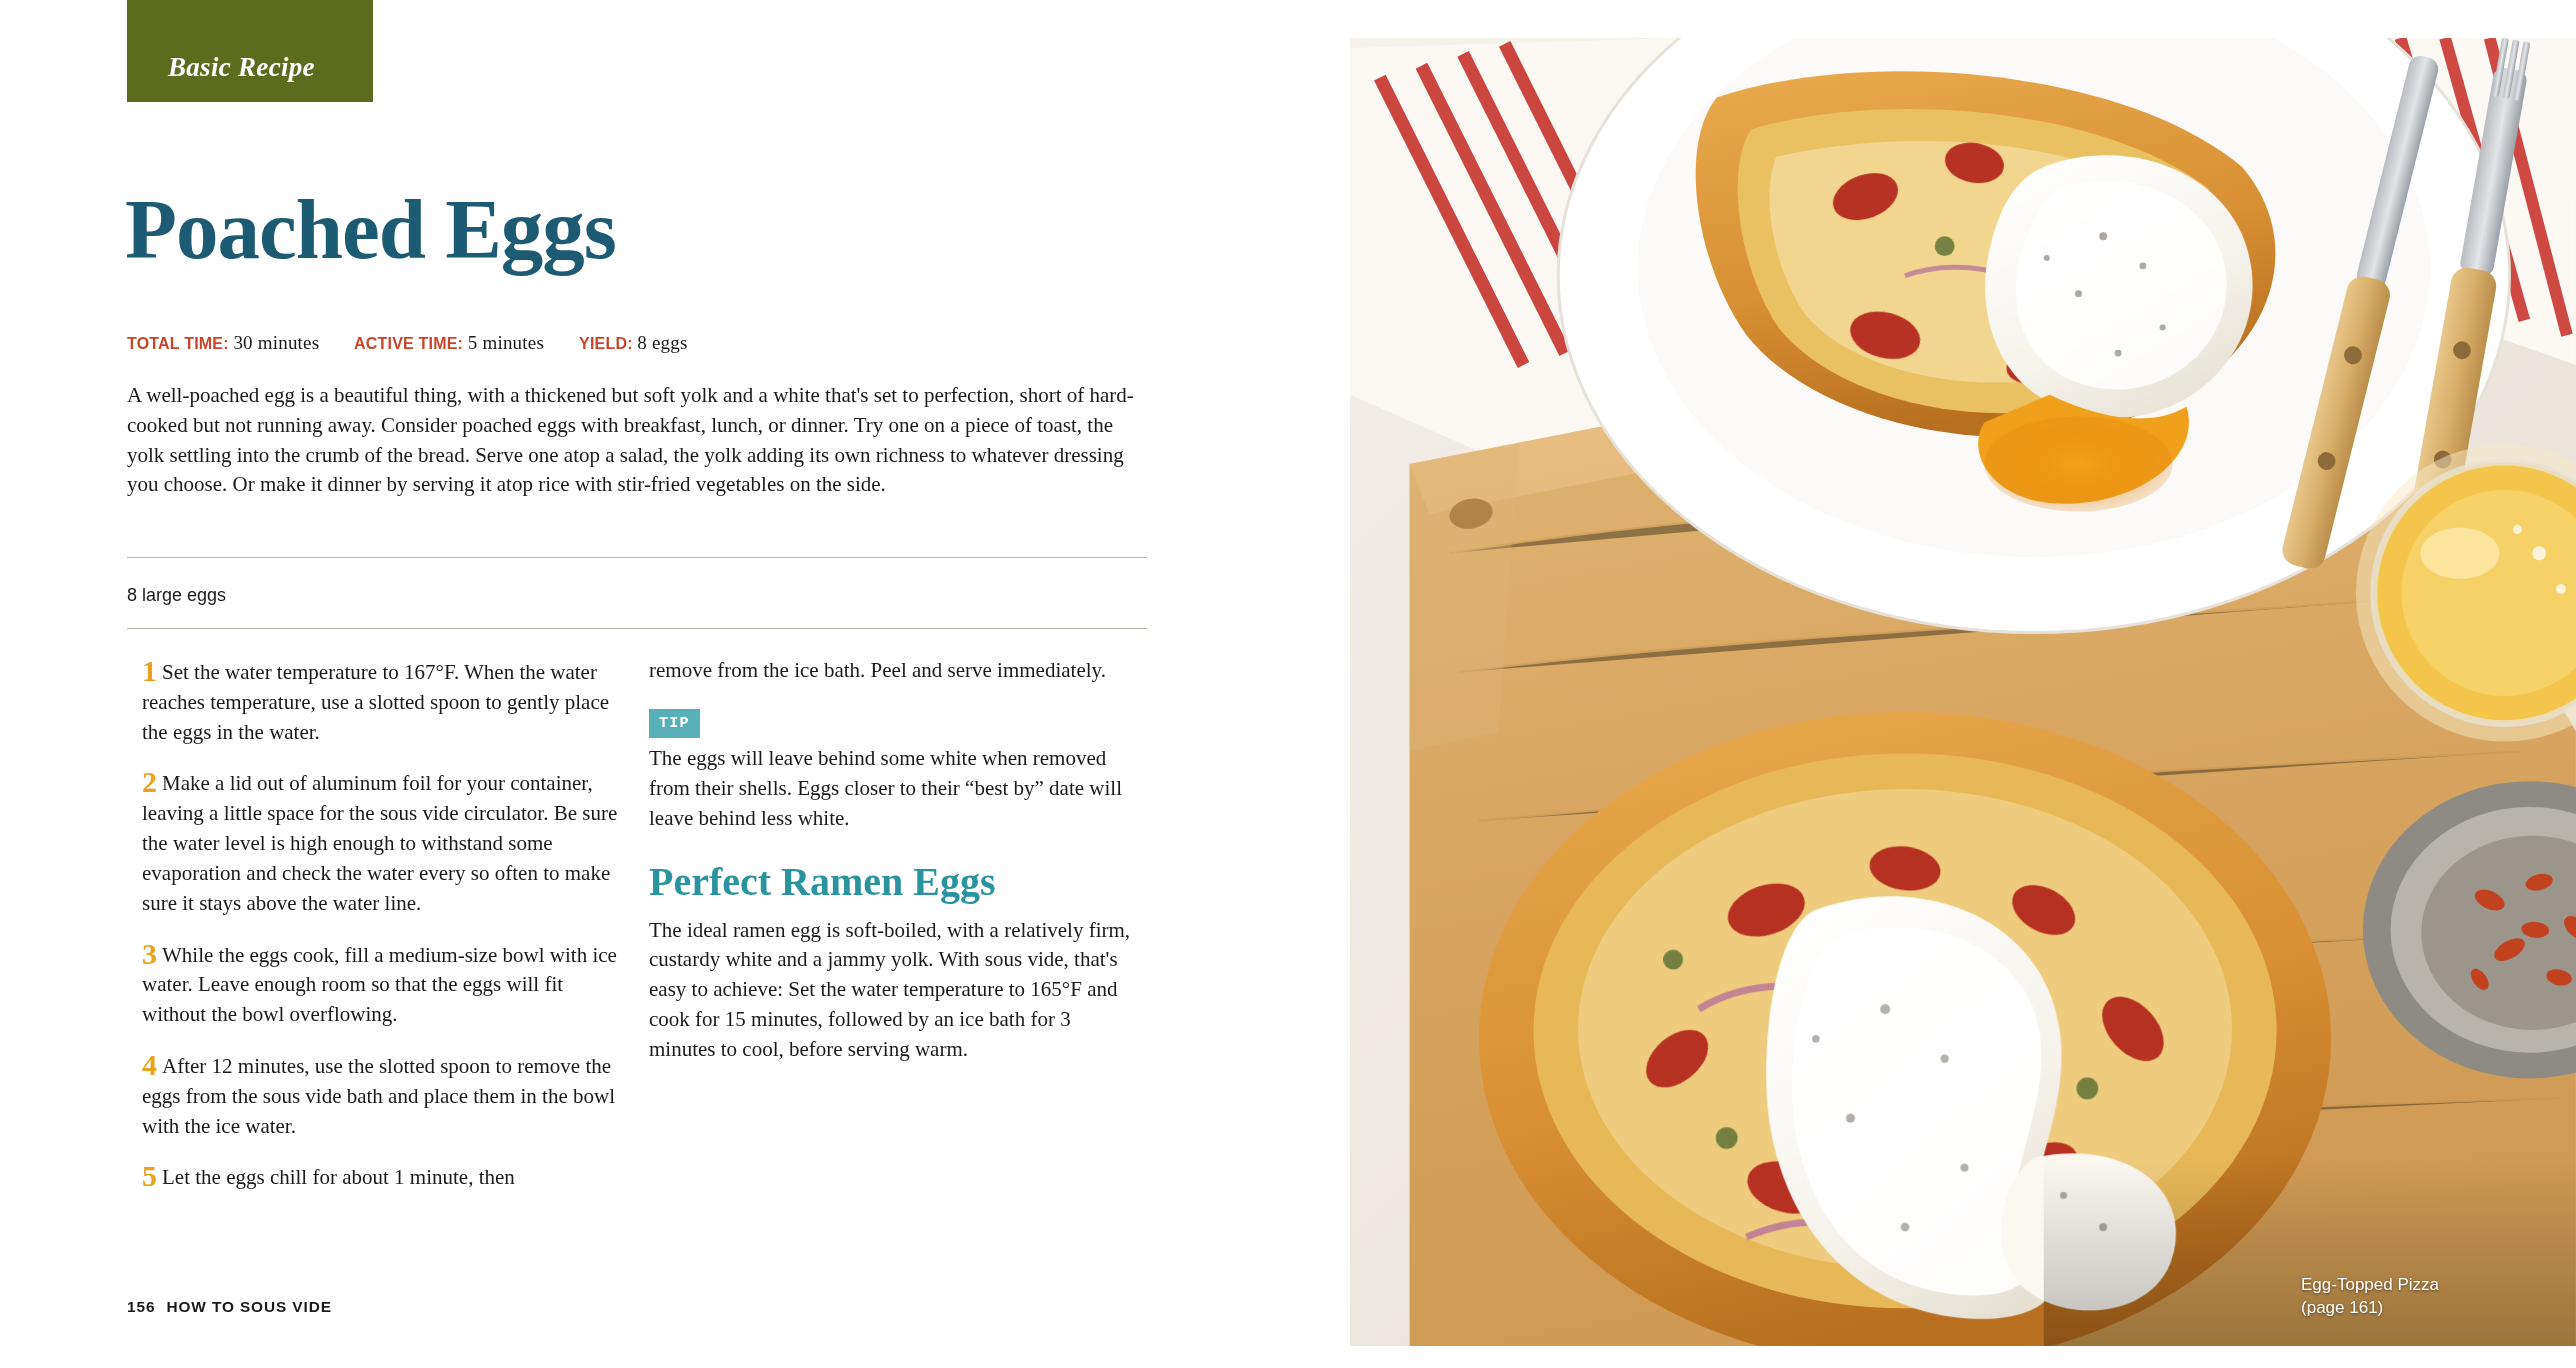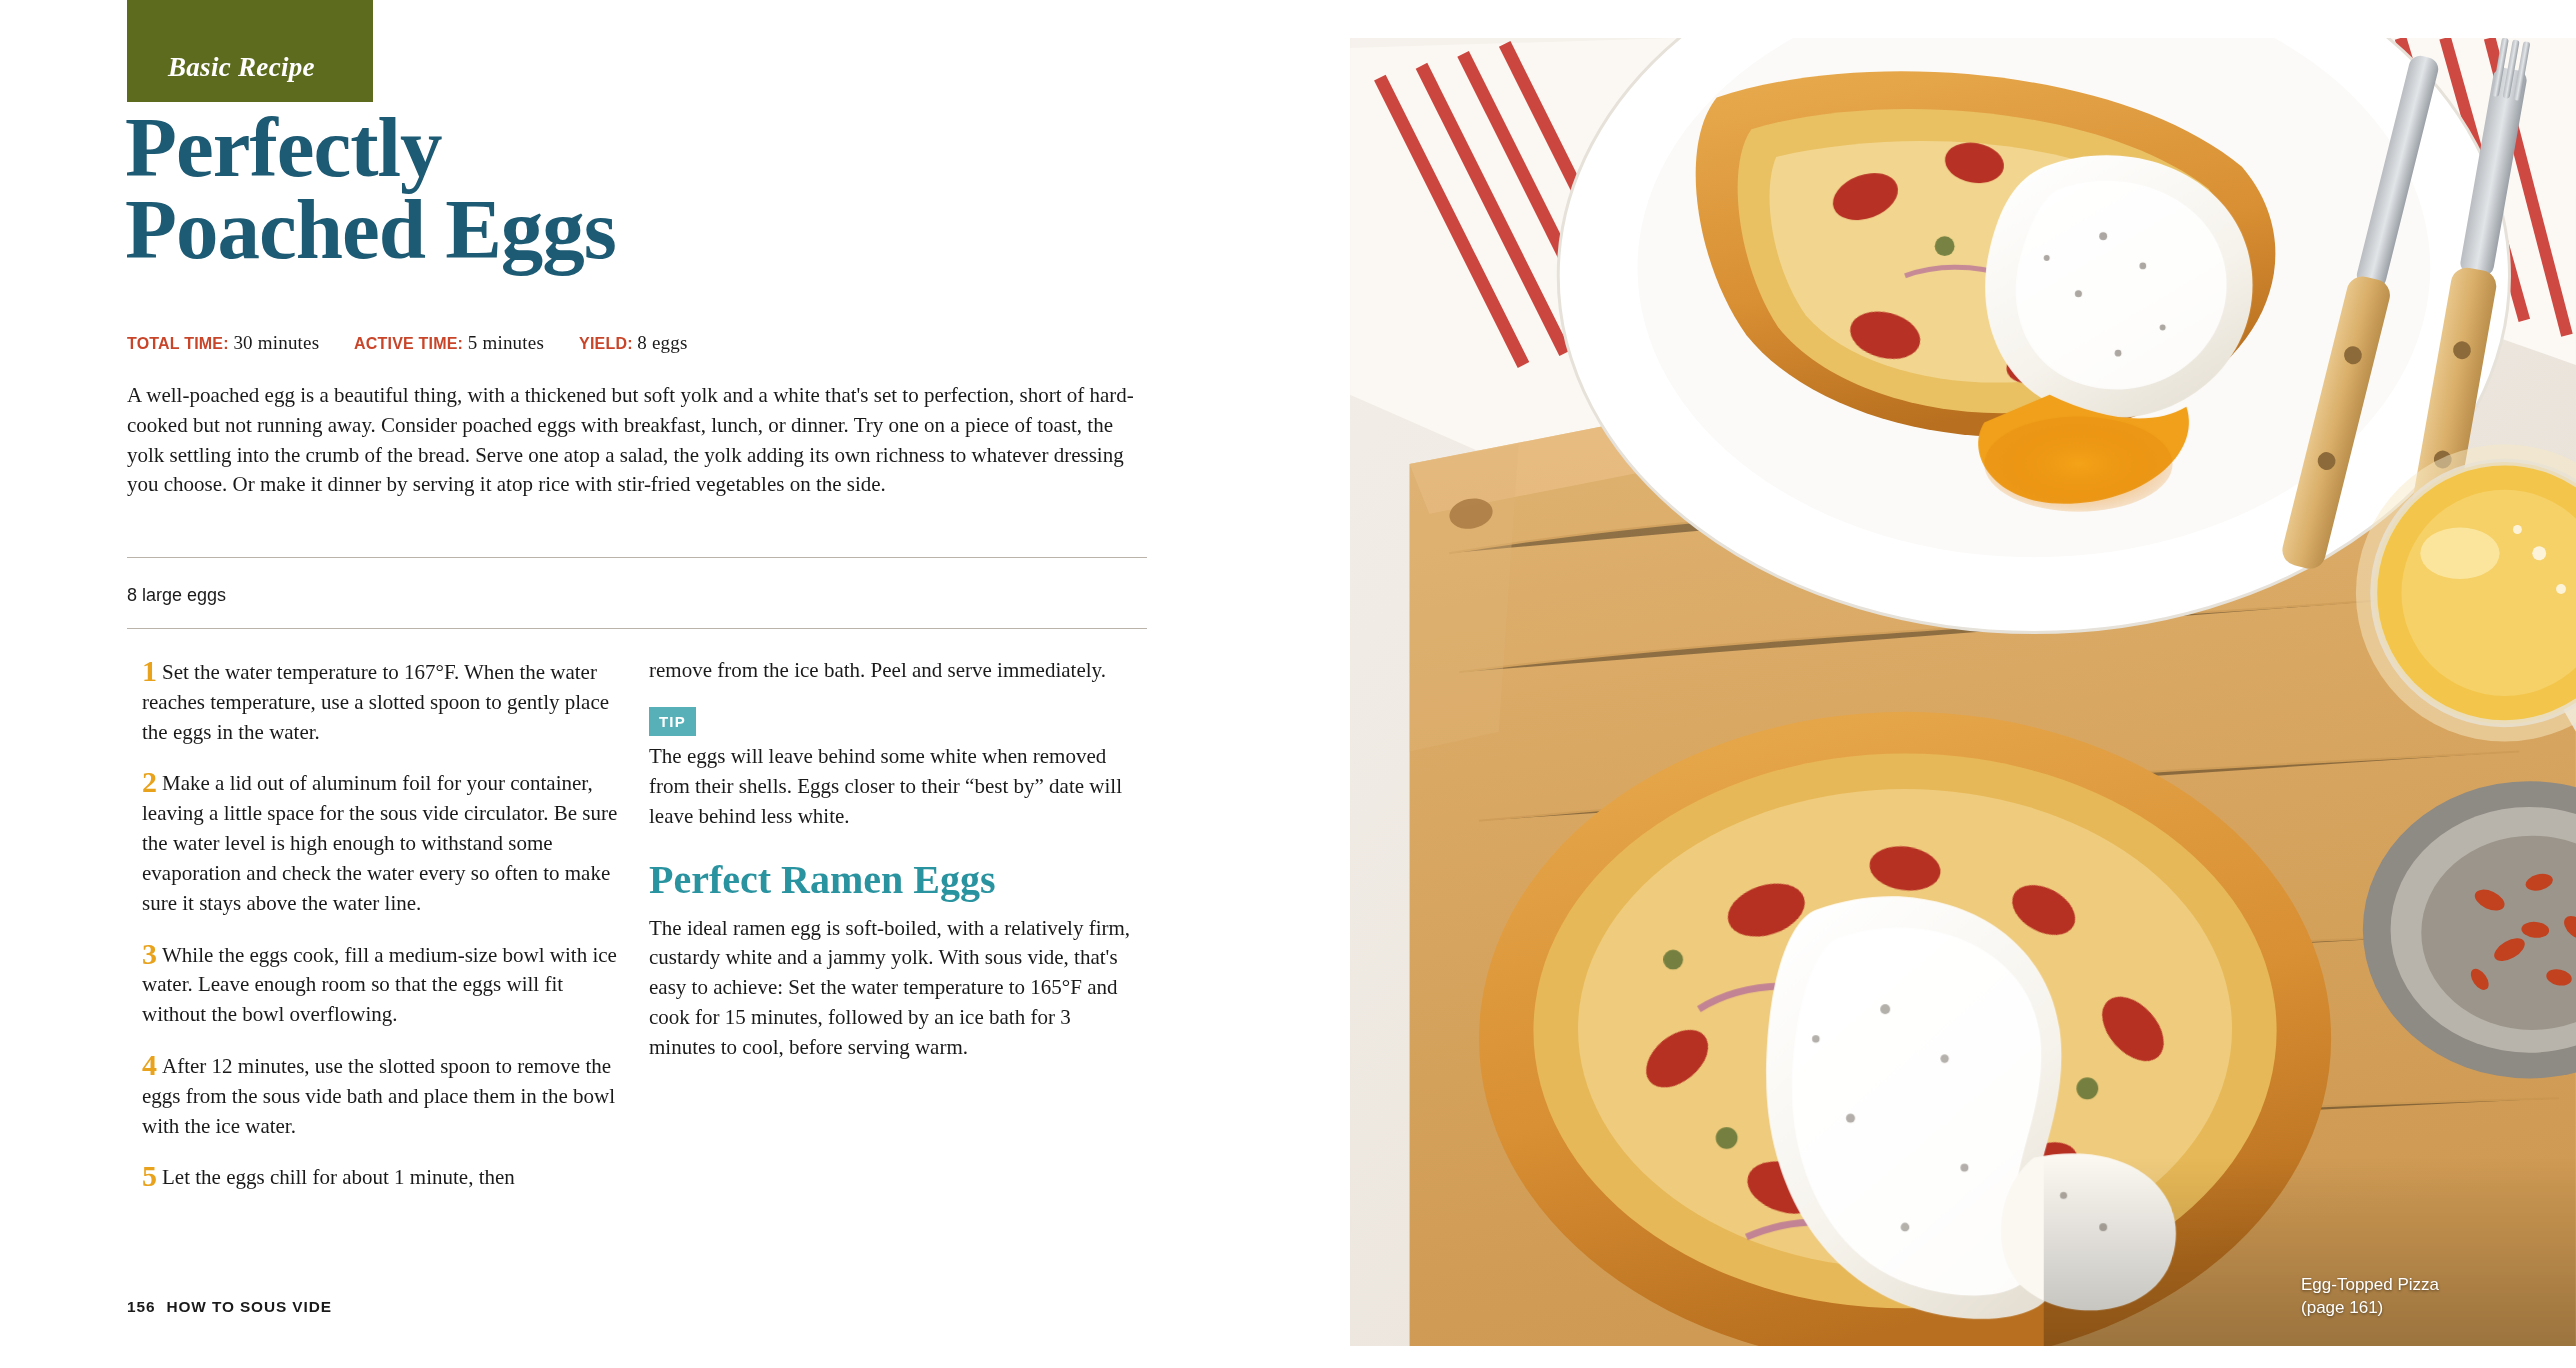--- a/index.html
+++ b/index.html
@@ -137,21 +137,21 @@
     margin-right: 5px;
     vertical-align: -2px;
   }
 
   .para { margin-bottom: 20px; }
 
   .tip-badge {
     display: inline-block;
     background: #57b0b8;
     color: #ffffff;
-    font-family: Liberation Sans, sans-serif;
+    font-family: Liberation Mono, monospace;
     font-weight: bold;
     font-size: 15px;
     letter-spacing: 1.2px;
     padding: 4px 10px 4px 10px;
     margin-bottom: 6px;
   }
 
   .subhead {
     font-family: "Liberation Serif", serif;
     font-weight: bold;
@@ -210,21 +210,21 @@
 <body>
 
 <div class="page">
 
   <div class="left-page">
 
     <div class="badge"></div>
     <div class="badge-label">Basic Recipe</div>
 
     <div class="recipe-title">
-      <span>Perfectly</span><br>
+      <br>
       <span>Poached Eggs</span>
     </div>
 
     <div class="meta-line">
       <span class="meta-key">TOTAL TIME:</span>
       <span class="meta-val">30 minutes</span>
       <span class="meta-gap"></span>
       <span class="meta-key">ACTIVE TIME:</span>
       <span class="meta-val">5 minutes</span>
       <span class="meta-gap"></span>

